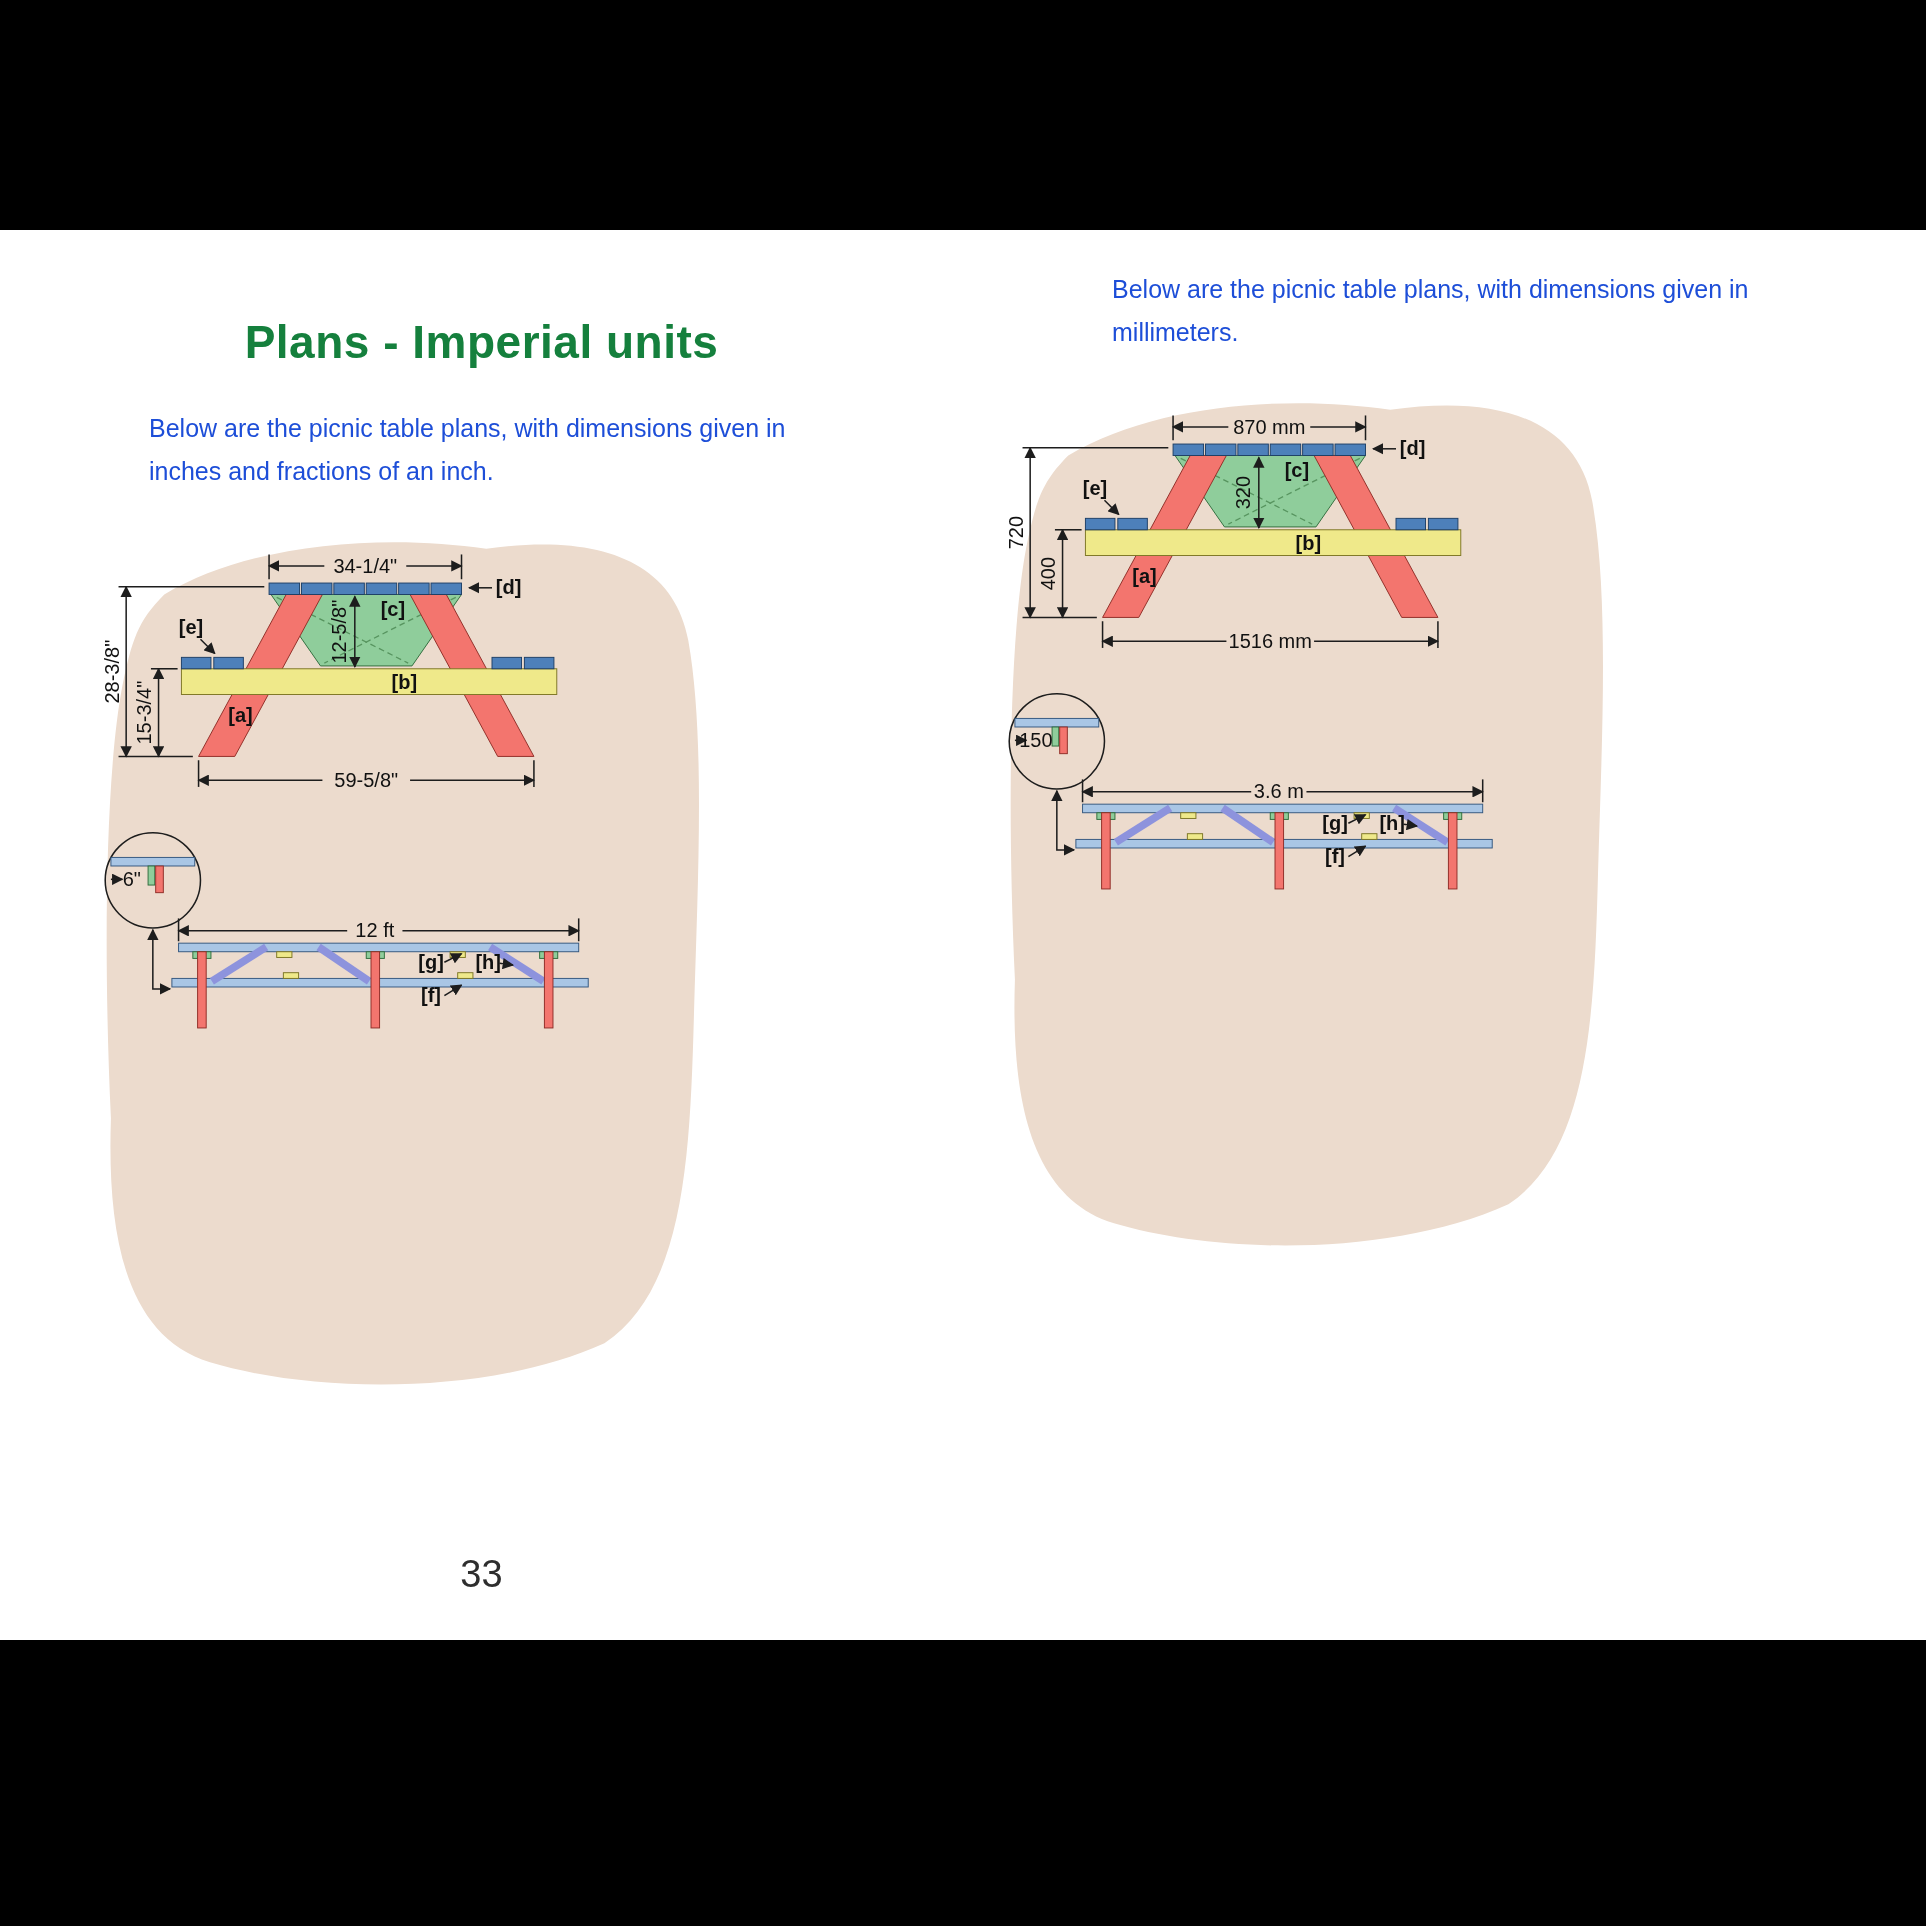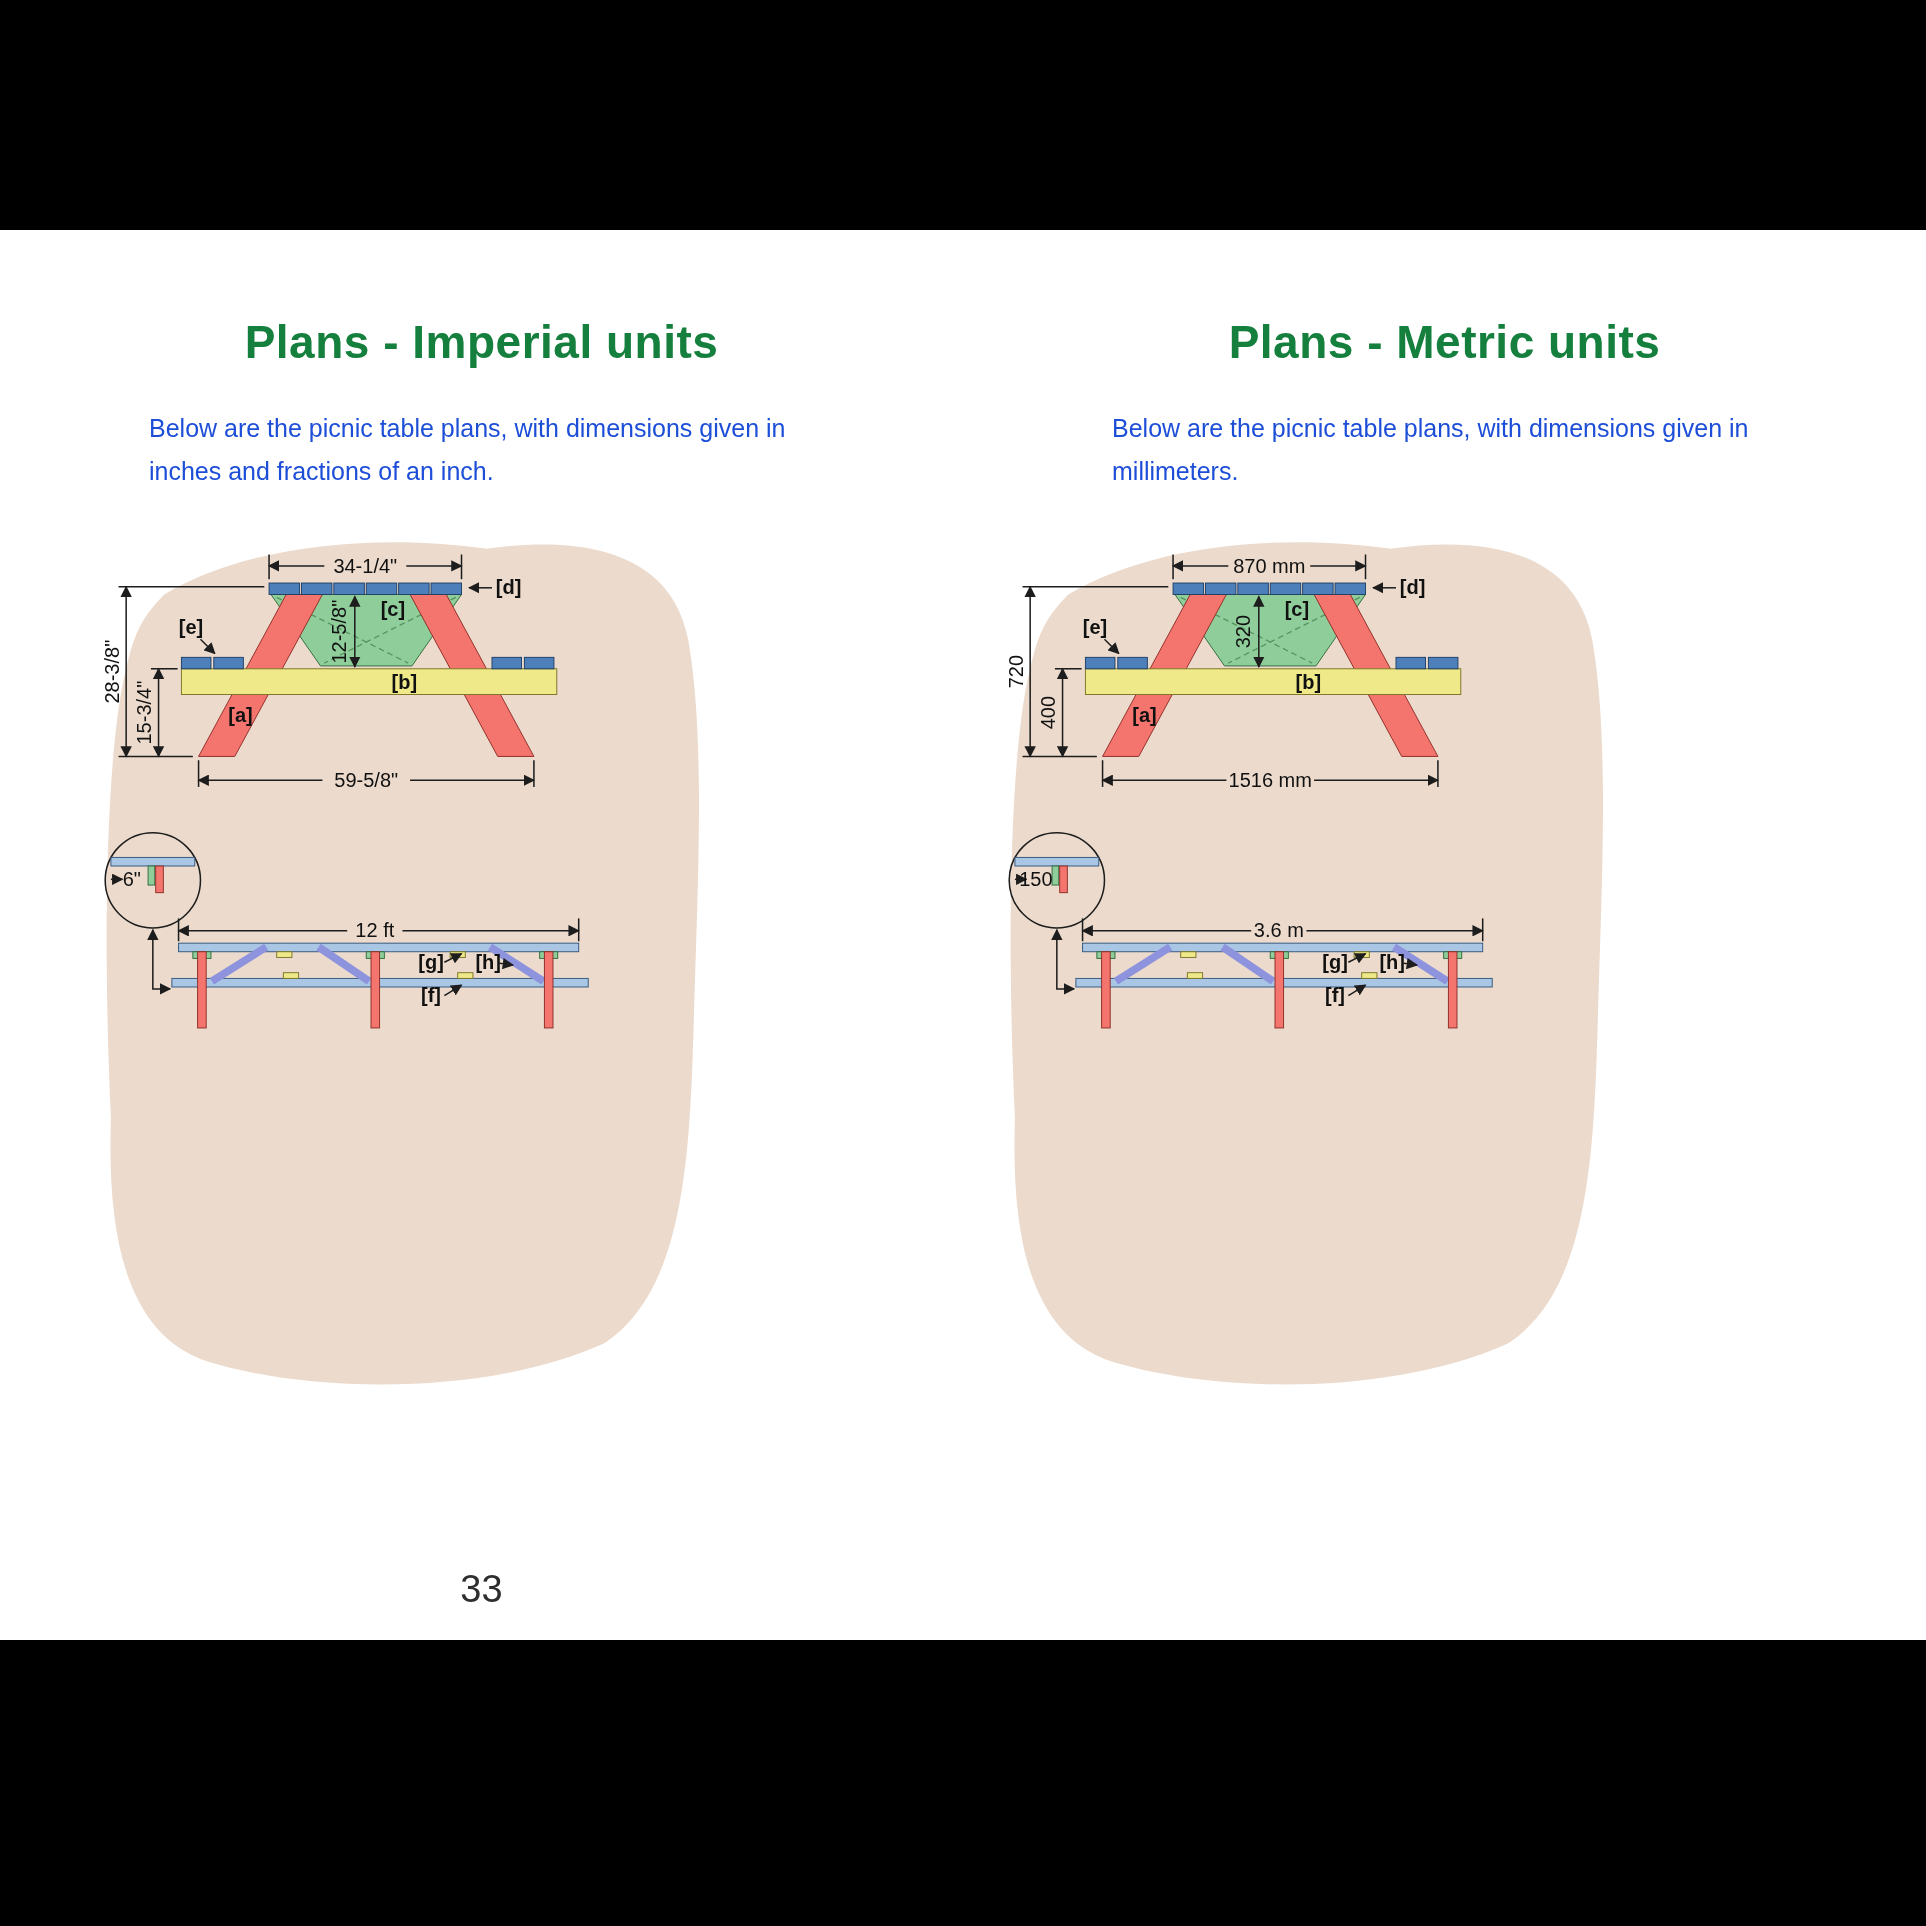--- a/index.html
+++ b/index.html
@@ -20,21 +20,21 @@
     font-size:46px;font-weight:bold;color:#15803d;letter-spacing:0.5px;
   }
   .intro{
     margin:38px 0 0 149px;width:665px;
     font-size:25px;line-height:1.72;color:#1d4ed8;
   }
   .svg-wrap{display:block;}
   .svg-wrap.left-diagram{margin:6px 0 0 69px;}
   .svg-wrap.right-diagram{margin:6px 0 0 10px;}
   .page-num{
-    position:absolute;bottom:30px;left:0;width:100%;
+    position:absolute;bottom:45px;left:0;width:100%;
     text-align:center;font-size:38px;color:#2e2e2e;
   }
 
   
   .blob{fill:#ecdbcd;}
   .wood-blue{fill:#4d80ba;stroke:#1e3f66;stroke-width:1;}
   .wood-blue-light{fill:#a9c6e5;stroke:#33567e;stroke-width:1;}
   .wood-green{fill:#8fcd9b;stroke:#2f6c3c;stroke-width:1;}
   .wood-red{fill:#f3756e;stroke:#8f2c26;stroke-width:1;}
   .wood-yellow{fill:#efe98a;stroke:#7c7524;stroke-width:1;}
@@ -171,21 +171,20 @@
       <text class="lbl" x="440" y="493" text-anchor="middle">[h]</text>
       <line class="dim arrow-end" x1="394" y1="521" x2="412" y2="510"></line>
       <text class="lbl" x="380" y="528" text-anchor="middle">[f]</text>
     </g>
   </svg>
 </div>
     <div class="page-num">33</div>
   </section>
 
   <section class="col">
-    <h1 class="page-title">Plans - Metric units</h1>
     <p class="intro">Below are the picnic table plans, with dimensions given in millimeters.</p>
     <div class="svg-wrap right-diagram">
   <svg viewBox="0 0 740 960" width="705" height="915">
     <defs>
       <marker id="ah" viewBox="0 0 10 10" refX="9" refY="5" markerWidth="7.5" markerHeight="7.5" orient="auto-start-reverse">
         <path d="M0,0 L10,5 L0,10 z" fill="#1d1d1d"></path>
       </marker>
     </defs>
 
     <path class="blob" d="M 100,100 C 190,46 330,36 438,52 C 552,36 634,62 650,148 C 668,250 660,400 656,540 C 652,692 646,830 562,886 C 438,942 254,938 148,906 C 58,878 40,770 44,650 C 36,480 38,290 56,196 C 66,148 72,128 100,100 Z"></path>

